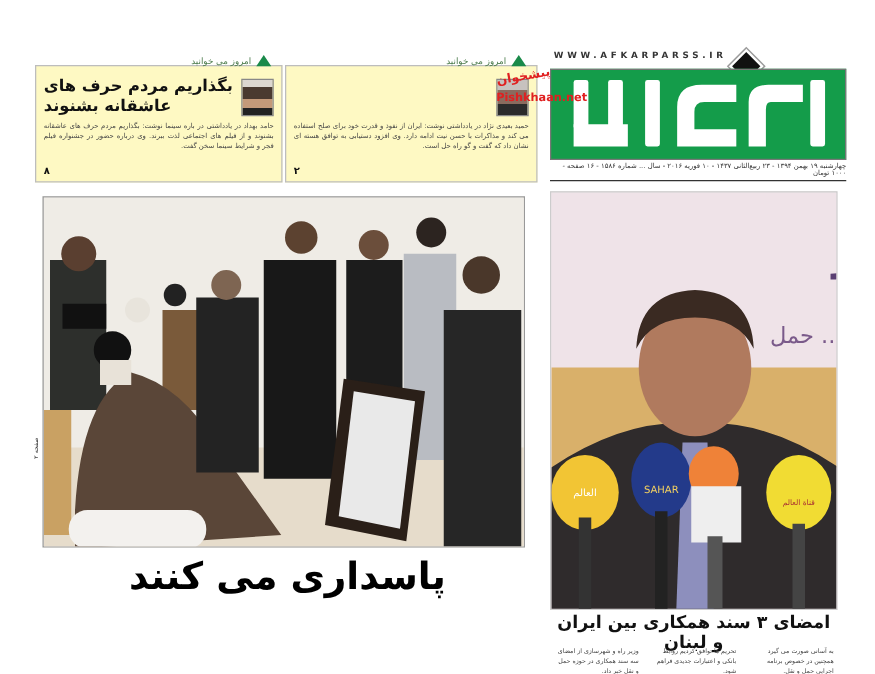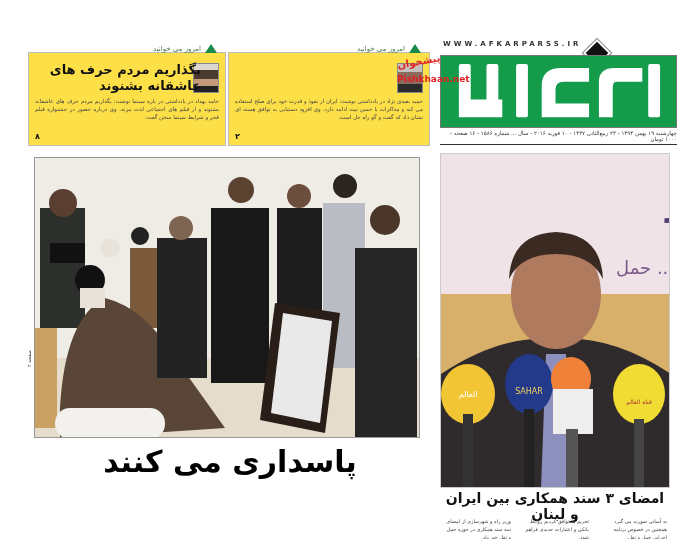--- a/index.html
+++ b/index.html
@@ -1,22 +1,22 @@
 <!DOCTYPE html>
 <html><head>
 <meta charset="utf-8">
 <style>
   html,body{margin:0;padding:0;}
   body{width:700px;height:539px;background:#fff;position:relative;overflow:hidden;font-family:"DejaVu Sans",sans-serif;}
   
-  .teaser{position:absolute;top:52px;height:92px;border:1px solid #bdbdbd;background:#fde047;direction:rtl;}
+  .teaser{position:absolute;top:52px;height:92px;border:1px solid #bdbdbd;background:#fef9c3;direction:rtl;}
   .teaser .tag{position:absolute;top:-9px;right:8px;font-size:7px;color:#4a7a4a;display:flex;align-items:center;gap:4px;}
   .teaser .tag .tri{width:0;height:0;border-left:6px solid transparent;border-right:6px solid transparent;border-bottom:9px solid #1a8a4a;}
   .teaser .thumb{position:absolute;top:10px;right:6px;width:24px;height:28px;border:1px solid #888;}
-  .teaser .head{position:absolute;top:9px;right:24px;left:6px;font-weight:bold;font-size:13px;line-height:16px;text-align:right;color:#111;font-family:"DejaVu Sans",sans-serif;}
+  .teaser .head{position:absolute;top:9px;right:36px;left:6px;font-weight:bold;font-size:13px;line-height:16px;text-align:left;color:#111;font-family:"DejaVu Sans",sans-serif;}
   .teaser .body{position:absolute;top:44px;right:6px;left:6px;font-size:5.5px;line-height:8px;color:#444;text-align:justify;}
   .teaser .page{position:absolute;bottom:4px;left:6px;font-size:8px;font-weight:bold;color:#111;}
   
   .mast-url{position:absolute;top:40px;left:443px;font-size:7px;letter-spacing:3px;color:#333;font-weight:bold;}
   .diamond{position:absolute;top:43px;left:587px;width:16px;height:16px;background:#111;transform:rotate(45deg);border:2px solid #fff;outline:1px solid #999;}
   .mast{position:absolute;top:55px;left:440px;width:237px;height:73px;background:#149c4a;border:1px solid #777;box-sizing:border-box;overflow:hidden;}
   .mast .logo{position:absolute;top:4px;left:10px;right:8px;bottom:6px;}
   .mast-date{position:absolute;top:128px;left:440px;width:237px;border-bottom:1px solid #333;font-size:5.5px;color:#333;text-align:right;direction:rtl;padding:2px 0;}
   .watermark{position:absolute;top:56px;left:397px;color:#e02020;font-weight:bold;font-size:10px;transform:rotate(-10deg);font-family:"DejaVu Sans",sans-serif;}
   .watermark2{position:absolute;top:74px;left:397px;color:#e02020;font-size:9px;font-weight:bold;}

